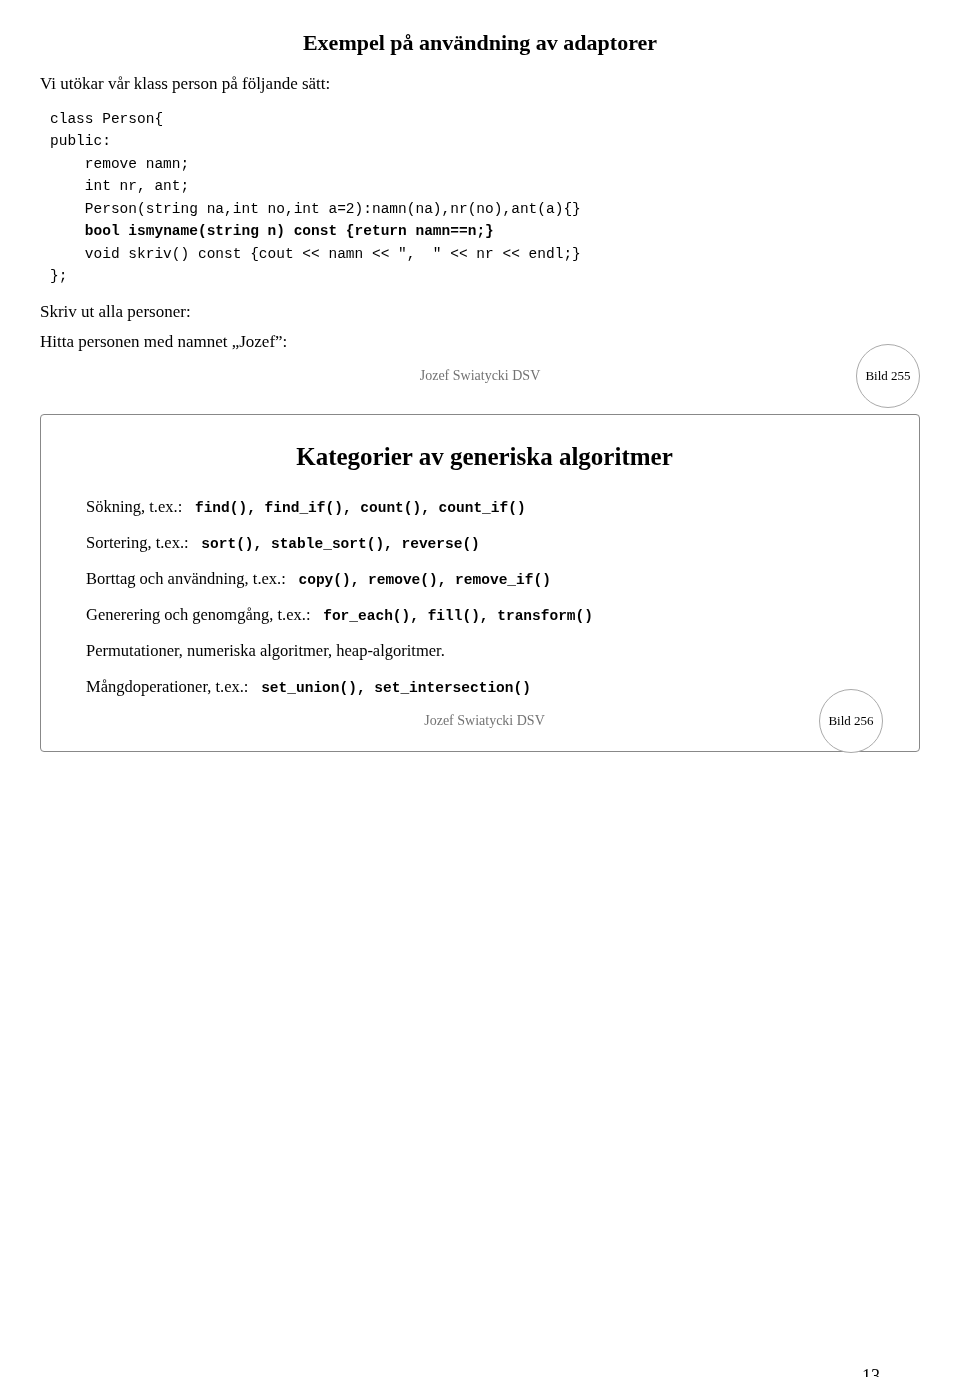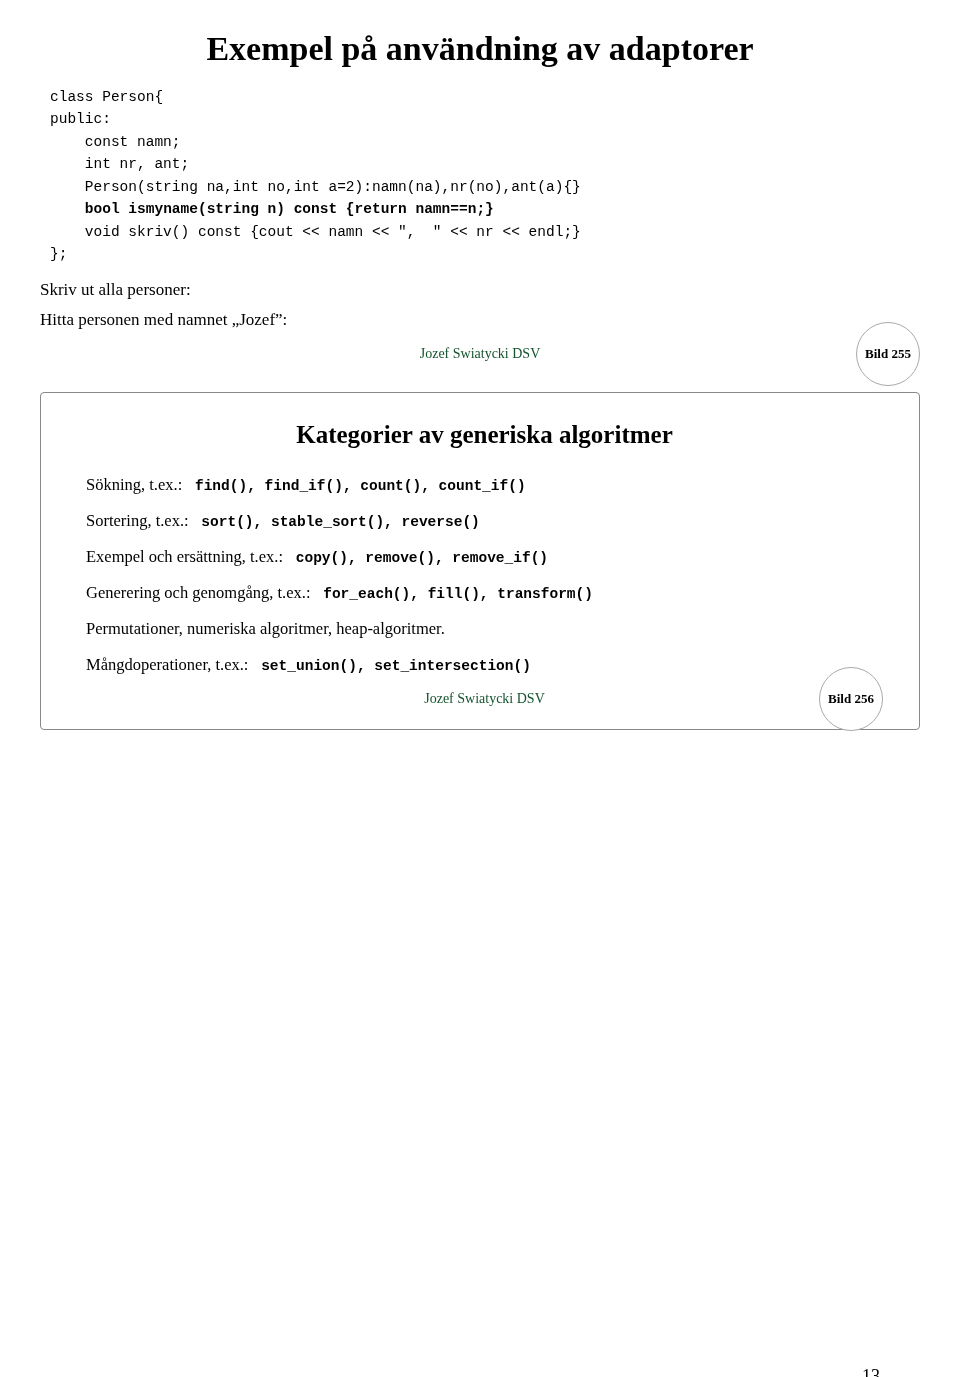--- a/index.html
+++ b/index.html
@@ -7,21 +7,21 @@
       background: #ffffff;
       font-family: Georgia, 'Times New Roman', serif;
       color: #000000;
       width: 960px;
       min-height: 1377px;
       padding: 30px 40px;
     }
 
     .page-title {
       text-align: center;
-      font-size: 34px;
+      font-size: 22px;
       font-weight: bold;
       margin-bottom: 18px;
       font-family: Georgia, serif;
     }
 
     .intro-text {
       font-size: 17px;
       margin-bottom: 14px;
     }
 
@@ -35,38 +35,37 @@
     }
 
     .section-label {
       font-size: 17px;
       margin-bottom: 4px;
       margin-top: 10px;
     }
 
     .footer-author {
       font-size: 14px;
-      color: #14532d;
+      color: #737373;
       text-align: center;
       flex: 1;
     }
 
     .bild-badge {
       border: 1px solid #aaa;
       border-radius: 50%;
       width: 64px;
       height: 64px;
       display: flex;
       align-items: center;
       justify-content: center;
       font-size: 13px;
       font-family: Georgia, serif;
       background: #fff;
       flex-shrink: 0;
-      font-weight: bold;
     }
 
     .slide-box {
       border: 1.5px solid #888;
       border-radius: 4px;
       padding: 28px 36px 22px 45px;
       margin-bottom: 30px;
       background: #fff;
     }
 
@@ -129,24 +128,25 @@
       right: 0;
     }
   </style>
 </head>
 <body>
 
 <div class="page-wrapper">
 
   <div class="top-section">
     <div class="page-title">Exempel på användning av adaptorer</div>
+    <div class="intro-text">Vi utökar vår klass person på följande sätt:</div>
 
     <div class="code-block"><span>class Person{</span>
 <span>public:</span>
-<span>    const namn;</span>
+<span>    remove namn;</span>
 <span>    int nr, ant;</span>
 <span>    Person(string na,int no,int a=2):namn(na),nr(no),ant(a){}</span>
 <span>    <strong>bool ismyname(string n) const {return namn==n;}</strong></span>
 <span>    void skriv() const {cout &lt;&lt; namn &lt;&lt; ",  " &lt;&lt; nr &lt;&lt; endl;}</span>
 <span>};</span></div>
 
     <div class="section-label">Skriv ut alla personer:</div>
 
     <div class="section-label">Hitta personen med namnet „Jozef”:</div>
 
@@ -165,21 +165,21 @@
       <span class="category-label">Sökning, t.ex.:</span>
       <span class="category-code">&nbsp;find(), find_if(), count(), count_if()</span>
     </div>
 
     <div class="category-row">
       <span class="category-label">Sortering, t.ex.:</span>
       <span class="category-code">&nbsp;sort(), stable_sort(), reverse()</span>
     </div>
 
     <div class="category-row">
-      <span class="category-label">Exempel och ersättning, t.ex.:</span>
+      <span class="category-label">Borttag och användning, t.ex.:</span>
       <span class="category-code">&nbsp;copy(), remove(), remove_if()</span>
     </div>
 
     <div class="category-row">
       <span class="category-label">Generering och genomgång, t.ex.:</span>
       <span class="category-code">&nbsp;for_each(), fill(), transform()</span>
     </div>
 
 
     <div class="category-row">

